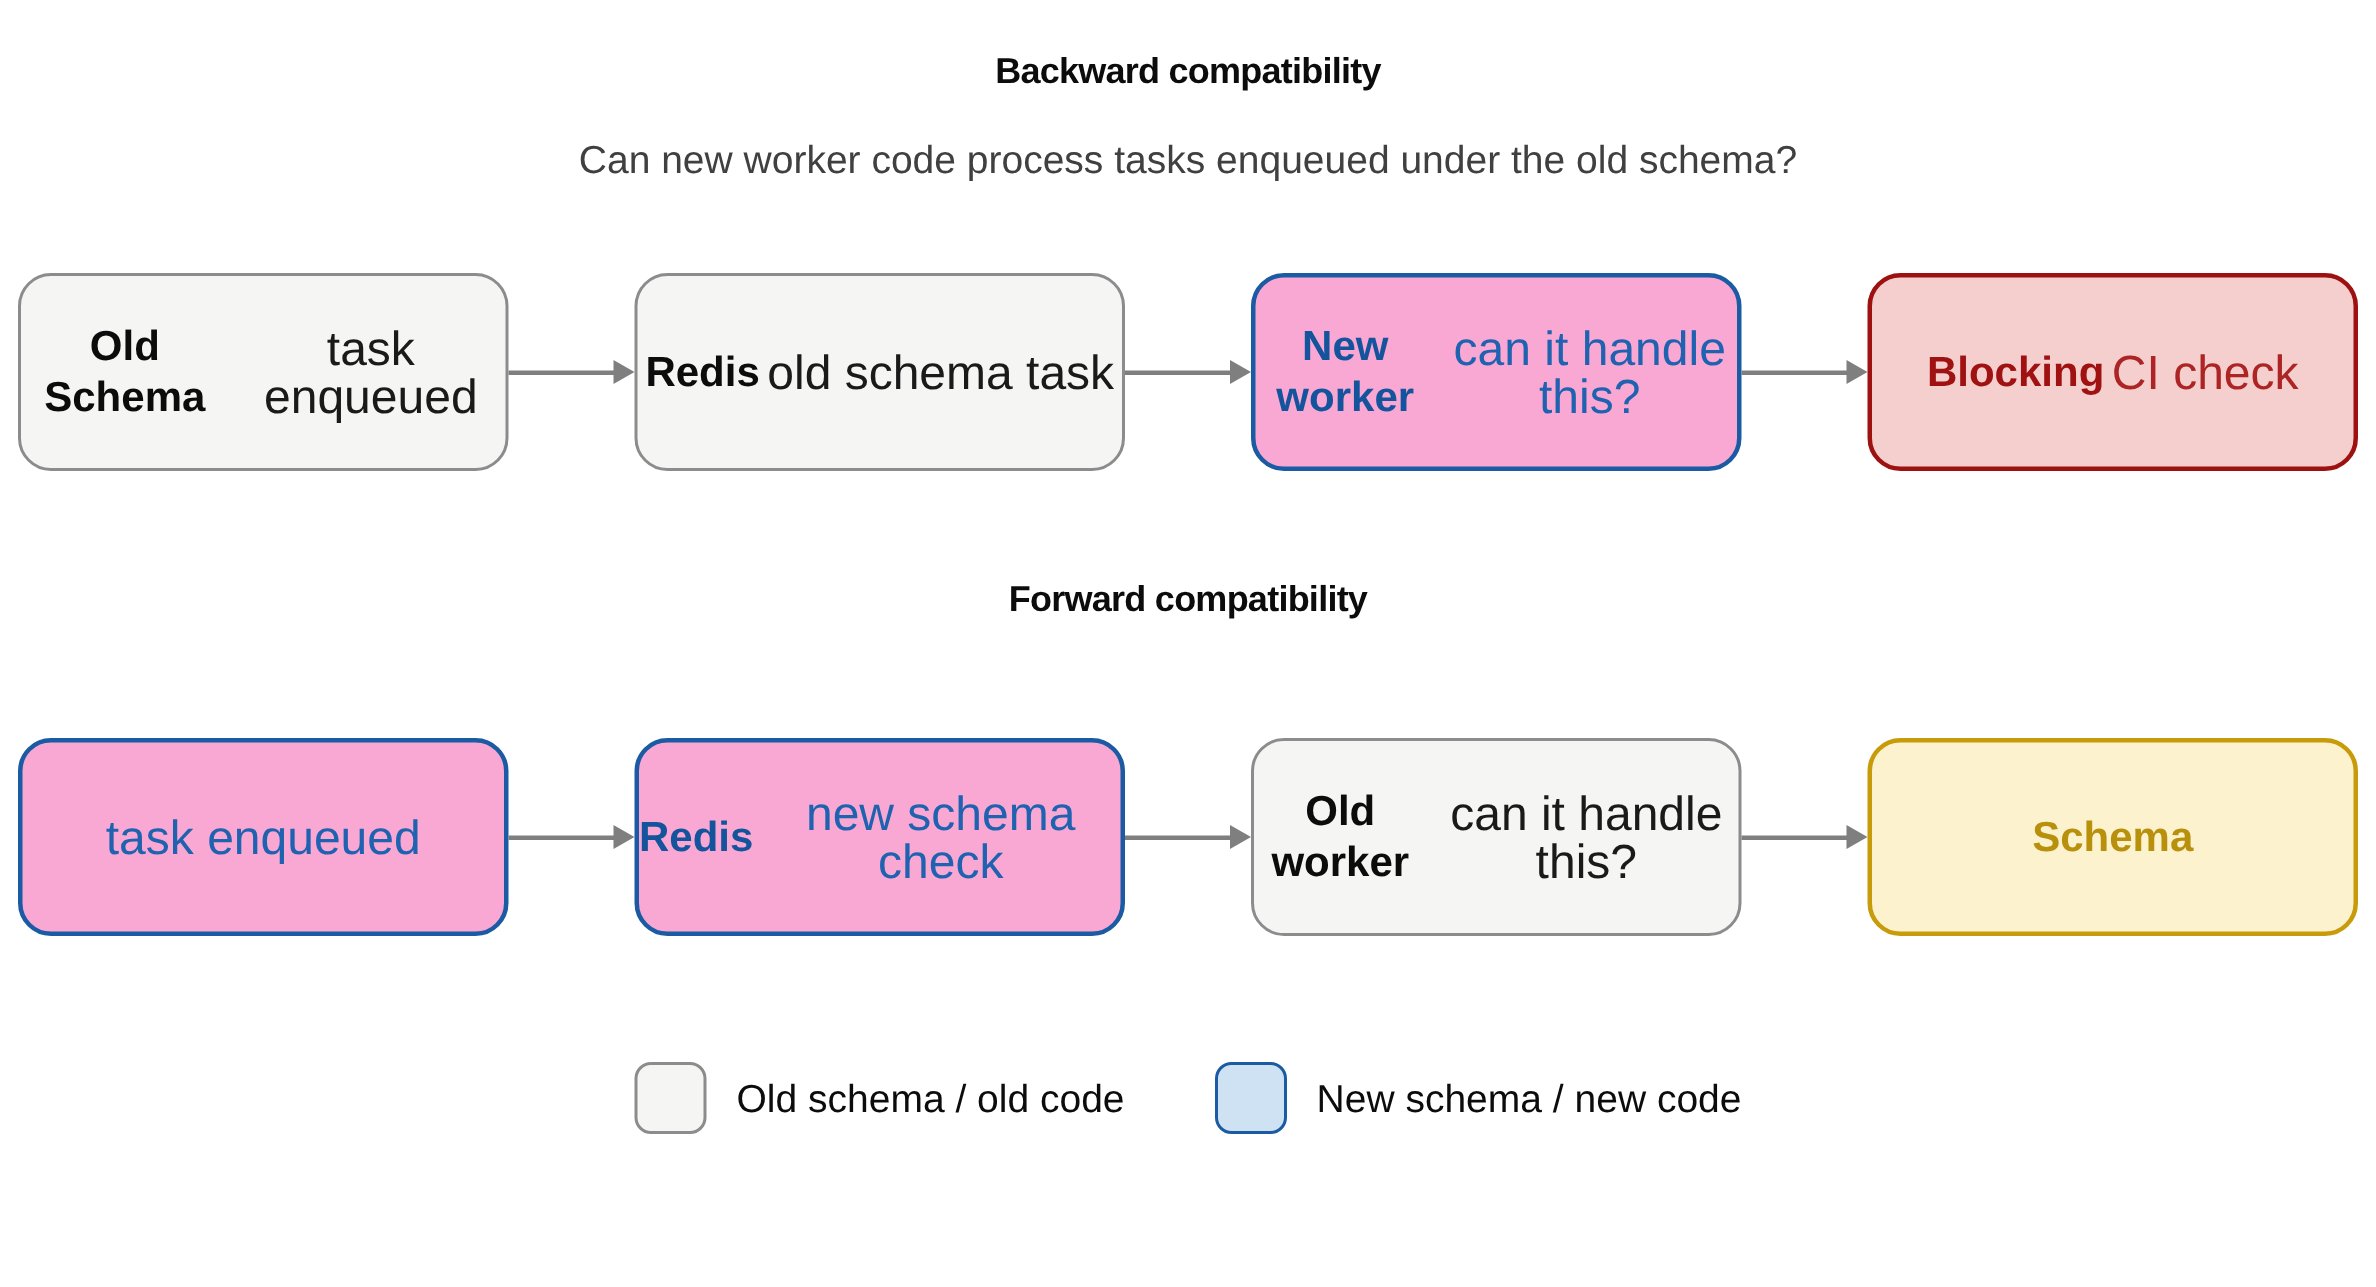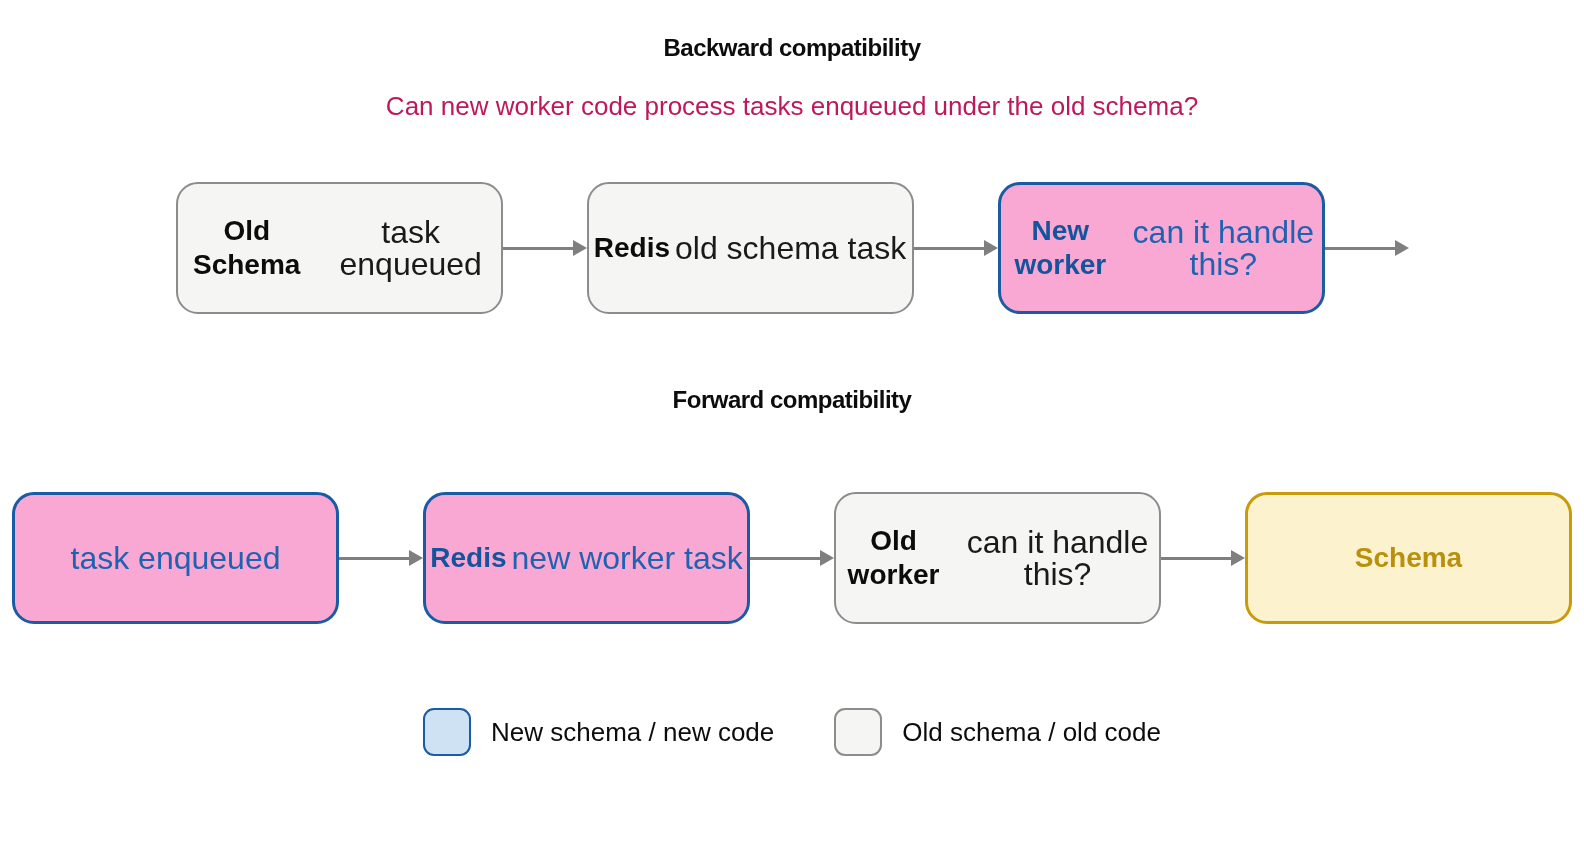--- a/index.html
+++ b/index.html
@@ -22,21 +22,21 @@
     font-weight: 700;
     letter-spacing: -0.5px;
     color: #0c0c0c;
   }
   .section-subtitle {
     margin: 20px 0 0 0;
     text-align: center;
     font-size: 26px;
     line-height: 32px;
     font-weight: 400;
-    color: #be185d;
+    color: #404040;
   }
   .flow-row {
     margin-top: 60px;
     display: flex;
     justify-content: center;
     align-items: center;
   }
   .section--forward { margin-top: 64px; }
   .section--forward .flow-row { margin-top: 70px; }
 
@@ -156,41 +156,45 @@
       <div class="node node--new">
         <div class="node-title">New worker</div>
         <div class="node-subtitle">can it handle this?</div>
       </div>
 
       <div class="arrow">
         <div class="arrow-line"></div>
         <div class="arrow-head"></div>
       </div>
 
+      <div class="node node--blocking">
+        <div class="node-title">Blocking</div>
+        <div class="node-subtitle">CI check</div>
+      </div>
 
     </div>
   </div>
 
   <div class="section section--forward">
     <h1 class="section-title">Forward compatibility</h1>
 
     <div class="flow-row">
 
       <div class="node node--new">
         <div class="node-subtitle">task enqueued</div>
       </div>
 
       <div class="arrow">
         <div class="arrow-line"></div>
         <div class="arrow-head"></div>
       </div>
 
       <div class="node node--new">
         <div class="node-title">Redis</div>
-        <div class="node-subtitle">new worker task</div>
+        <div class="node-subtitle">new schema check</div>
       </div>
 
       <div class="arrow">
         <div class="arrow-line"></div>
         <div class="arrow-head"></div>
       </div>
 
       <div class="node node--old">
         <div class="node-title">Old worker</div>
         <div class="node-subtitle">can it handle this?</div>
@@ -203,22 +207,22 @@
 
       <div class="node node--warning">
         <div class="node-title">Schema</div>
       </div>
 
     </div>
   </div>
 
   <div class="legend">
     <div class="legend-item">
+      <div class="legend-swatch legend-swatch--old"></div>
+      <div class="legend-label">Old schema / old code</div>
+    </div>
+    <div class="legend-item">
       <div class="legend-swatch legend-swatch--new"></div>
       <div class="legend-label">New schema / new code</div>
     </div>
-    <div class="legend-item">
-      <div class="legend-swatch legend-swatch--old"></div>
-      <div class="legend-label">Old schema / old code</div>
-    </div>
   </div>
 
 </div>
 
 </body></html>

